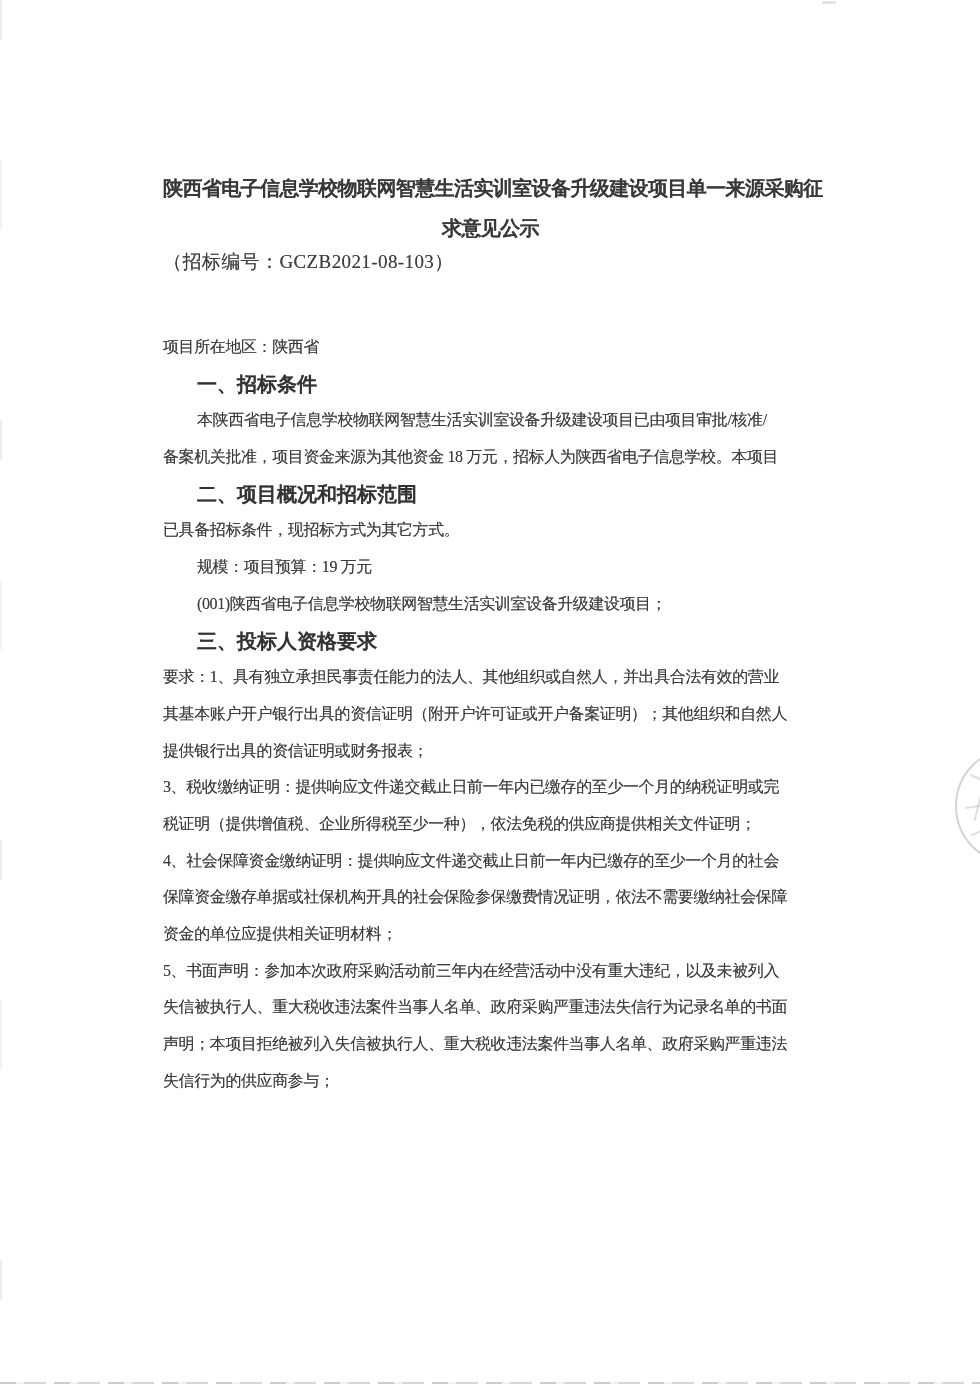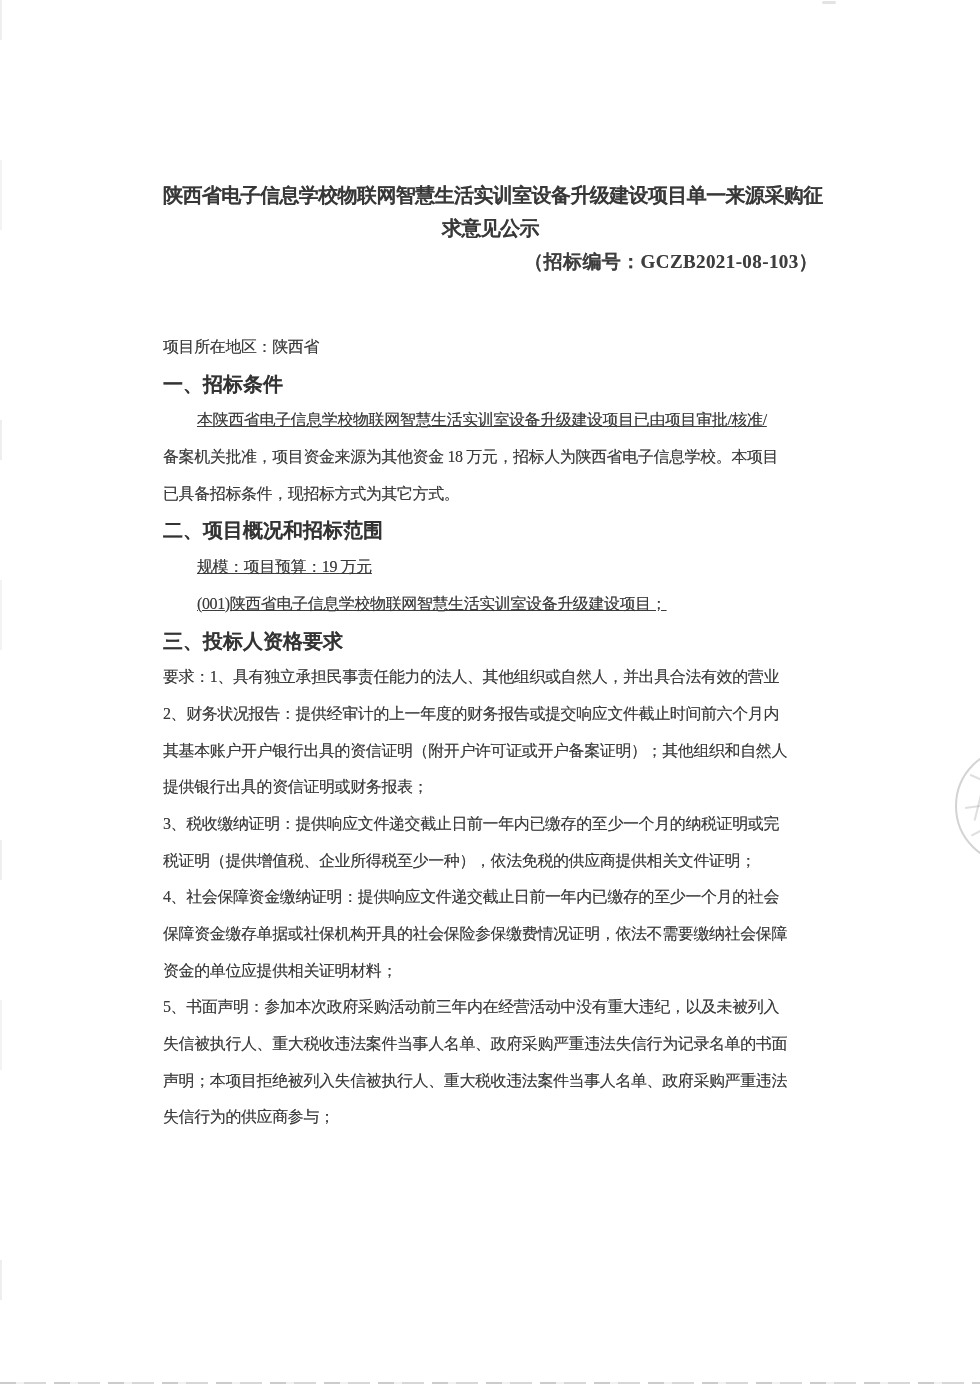--- a/index.html
+++ b/index.html
@@ -19,55 +19,56 @@
     left: 163px;
     width: 655px;
     text-align: center;
     font-size: 20px;
     font-weight: bold;
     letter-spacing: -0.6px;
     color: #383838;
     white-space: nowrap;
     line-height: 26px;
   }
-  .title-line-1 { top: 175px; margin-top: 7px; }
+  .title-line-1 { top: 175px; }
   .title-line-2 { top: 215px; }
   .tender-no {
     position: absolute;
     left: 163px;
     top: 249px;
     width: 655px;
-    text-align: right;
+    text-align: left;
     font-size: 19px;
-    font-weight: bold;
+    font-weight: normal;
     letter-spacing: 0.4px;
     color: #3e3e3e;
     white-space: nowrap;
     line-height: 26px;
   }
   .doc-body {
     position: absolute;
     left: 163px;
     top: 329px;
     width: 700px;
   }
   .row {
     height: 36.7px;
     line-height: 36.7px;
     font-size: 16px;
     letter-spacing: -0.4px;
     white-space: nowrap;
     color: #3c3c3c;
   }
-  .row.indent { padding-left: 34px; text-decoration: underline; }
+  .row.indent { padding-left: 34px; }
   .row.heading {
     font-size: 20px;
     font-weight: bold;
     letter-spacing: 0;
     color: #333333;
+    margin-left: 34px;
   }
   
   .seal {
     position: absolute;
     left: 955px;
     top: 747px;
     width: 118px;
     height: 118px;
     border: 2.5px solid rgba(175,175,175,0.55);
     border-radius: 50%;
@@ -130,29 +131,28 @@
   <div class="title-line title-line-1 scan-text">陕西省电子信息学校物联网智慧生活实训室设备升级建设项目单一来源采购征</div>
   <div class="title-line title-line-2 scan-text">求意见公示</div>
   <div class="tender-no scan-text">（招标编号：GCZB2021-08-103）</div>
 
   <div class="doc-body">
     <div class="row scan-text">项目所在地区：陕西省</div>
 
     <div class="row heading scan-text">一、招标条件</div>
     <div class="row indent scan-text">本陕西省电子信息学校物联网智慧生活实训室设备升级建设项目已由项目审批/核准/</div>
     <div class="row scan-text">备案机关批准，项目资金来源为其他资金 18 万元，招标人为陕西省电子信息学校。本项目</div>
+    <div class="row heading scan-text">二、项目概况和招标范围</div>
+
     <div class="row scan-text">已具备招标条件，现招标方式为其它方式。</div>
-
-    <div class="row heading scan-text">二、项目概况和招标范围</div>
     <div class="row indent scan-text">规模：项目预算：19 万元</div>
     <div class="row indent scan-text">(001)陕西省电子信息学校物联网智慧生活实训室设备升级建设项目；</div>
 
     <div class="row heading scan-text">三、投标人资格要求</div>
     <div class="row scan-text">要求：1、具有独立承担民事责任能力的法人、其他组织或自然人，并出具合法有效的营业</div>
-    <div class="row scan-text">2、财务状况报告：提供经审计的上一年度的财务报告或提交响应文件截止时间前六个月内</div>
     <div class="row scan-text">其基本账户开户银行出具的资信证明（附开户许可证或开户备案证明）；其他组织和自然人</div>
     <div class="row scan-text">提供银行出具的资信证明或财务报表；</div>
     <div class="row scan-text">3、税收缴纳证明：提供响应文件递交截止日前一年内已缴存的至少一个月的纳税证明或完</div>
     <div class="row scan-text">税证明（提供增值税、企业所得税至少一种），依法免税的供应商提供相关文件证明；</div>
     <div class="row scan-text">4、社会保障资金缴纳证明：提供响应文件递交截止日前一年内已缴存的至少一个月的社会</div>
     <div class="row scan-text">保障资金缴存单据或社保机构开具的社会保险参保缴费情况证明，依法不需要缴纳社会保障</div>
     <div class="row scan-text">资金的单位应提供相关证明材料；</div>
     <div class="row scan-text">5、书面声明：参加本次政府采购活动前三年内在经营活动中没有重大违纪，以及未被列入</div>
     <div class="row scan-text">失信被执行人、重大税收违法案件当事人名单、政府采购严重违法失信行为记录名单的书面</div>
     <div class="row scan-text">声明；本项目拒绝被列入失信被执行人、重大税收违法案件当事人名单、政府采购严重违法</div>

